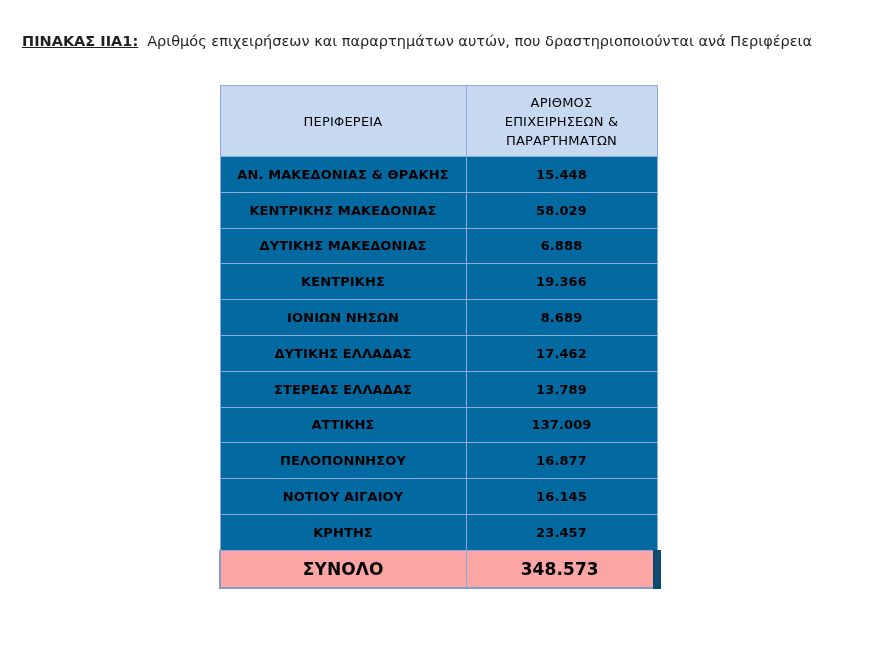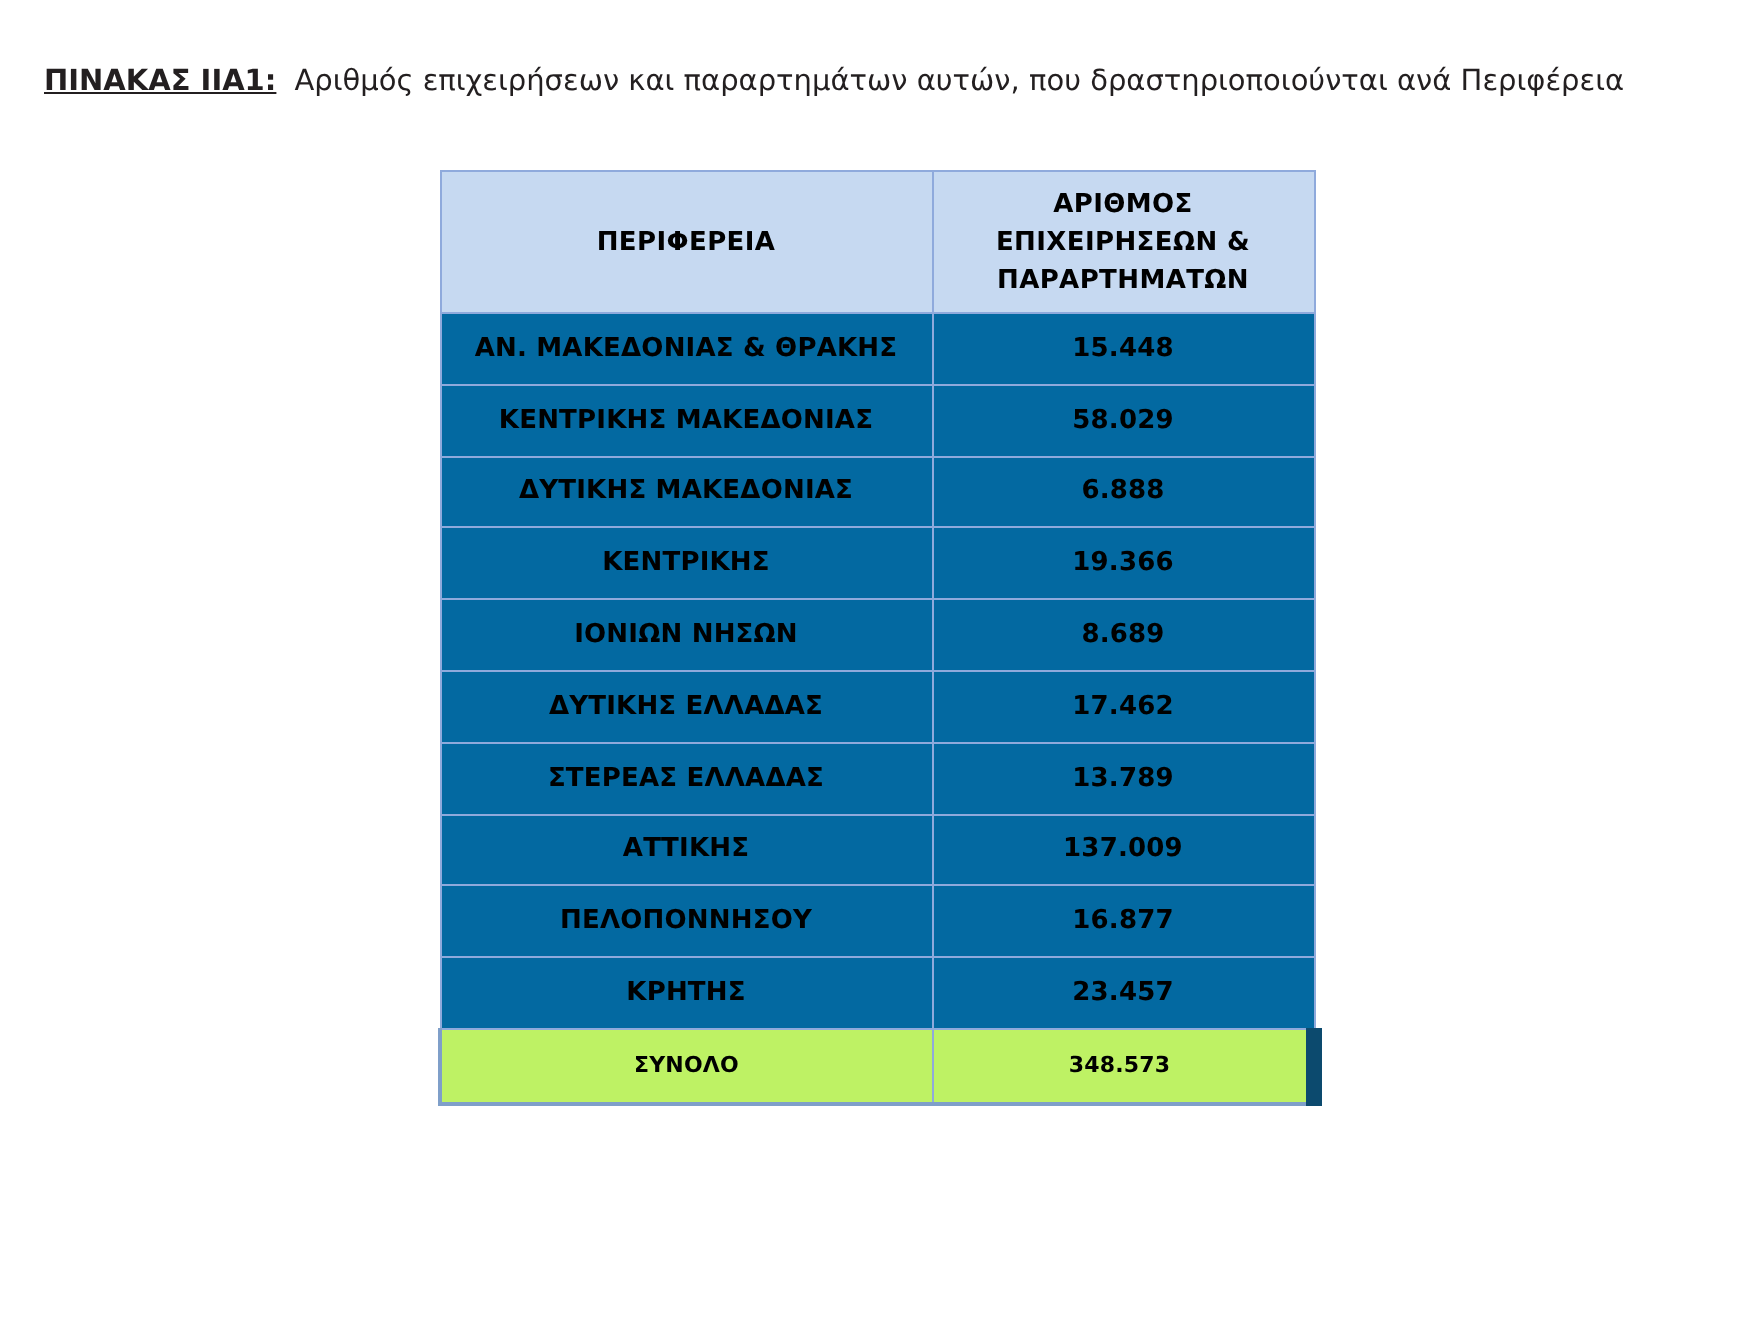--- a/index.html
+++ b/index.html
@@ -68,21 +68,21 @@
     border: 1px solid #8faadc;
     padding: 0;
     text-align: center;
     vertical-align: middle;
     font-size: 13px;
     color: #000000;
   }
 
   thead th {
     background: #c6d9f1;
-    font-weight: bold;
+    font-weight: normal;
     letter-spacing: 0.2px;
   }
   th.head-region {
     height: 70px;
     font-size: 12.5px;
     margin-left: 48px;
   }
   th.head-value {
     height: 70px;
     font-size: 12.5px;
@@ -93,23 +93,23 @@
   tbody td {
     height: 34.8px;
     background: #0369a1;
     font-size: 12.7px;
     font-weight: bold;
   }
   tbody td.cell-region { letter-spacing: 0.1px; }
   tbody td.cell-value  { letter-spacing: 0.1px; }
 
   tbody tr.total-row td {
-    background: #bef264;
+    background: #fca5a5;
     font-weight: bold;
-    font-size: 11px;
+    font-size: 17px;
     height: 36px;
     border-color: #8faadc;
   }
   tbody tr.total-row td.cell-region,
   tbody tr.total-row td.cell-value {
     border-bottom: 2px solid #7f9fc9;
   }
   tbody tr.total-row td.cell-region { border-left: 2px solid #7f9fc9; }
   tbody tr.total-row td.cell-value  { border-right: 8px solid #0c4a6e; }
 </style>
@@ -169,20 +169,24 @@
           </tr>
           <tr class="data-row">
             <td class="cell-region">ΑΤΤΙΚΗΣ</td>
             <td class="cell-value">137.009</td>
           </tr>
           <tr class="data-row">
             <td class="cell-region">ΠΕΛΟΠΟΝΝΗΣΟΥ</td>
             <td class="cell-value">16.877</td>
           </tr>
           <tr class="data-row">
+            <td class="cell-region">ΝΟΤΙΟΥ ΑΙΓΑΙΟΥ</td>
+            <td class="cell-value">16.145</td>
+          </tr>
+          <tr class="data-row">
             <td class="cell-region">ΚΡΗΤΗΣ</td>
             <td class="cell-value">23.457</td>
           </tr>
           <tr class="total-row">
             <td class="cell-region">ΣΥΝΟΛΟ</td>
             <td class="cell-value">348.573</td>
           </tr>
         </tbody>
     </table>
   </div>

